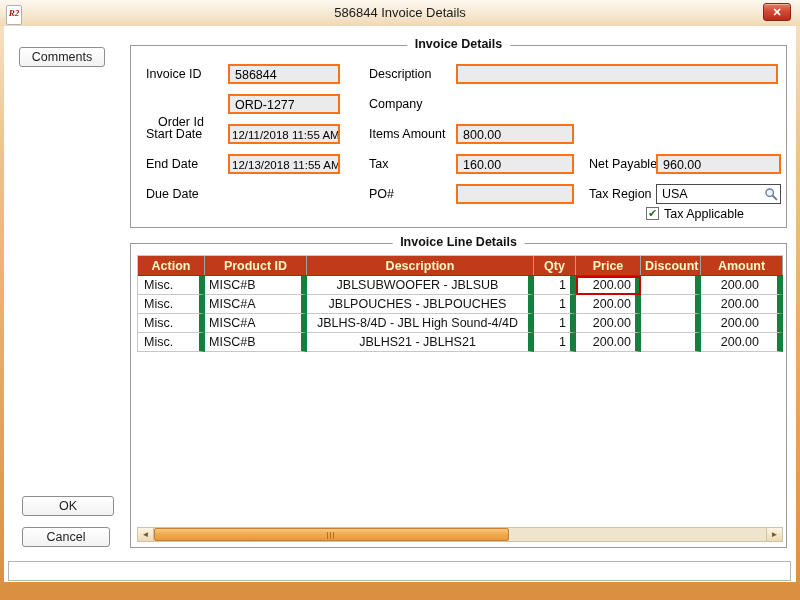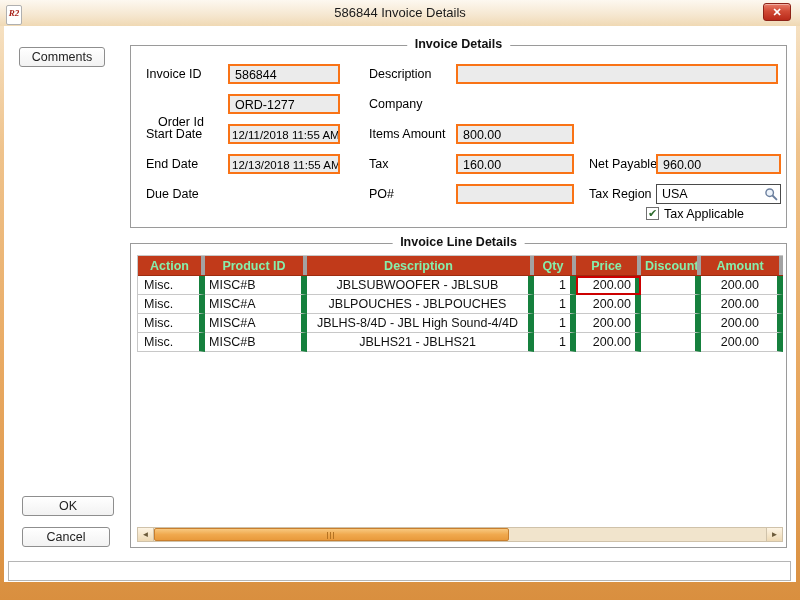--- a/index.html
+++ b/index.html
@@ -63,21 +63,21 @@
   .cb-check { font-size:11px; line-height:11px; color:#2e6b2e; display:block; margin-top:0px; }
   
   .tbl { position:absolute; border-left:1px solid #c8c8c8; border-top:1px solid #c8c8c8; }
   .tr { display:flex; height:19px; }
   .tr.head { height:20px; background:#c13a1a; border-bottom:1px solid #9e2c10; }
   .td, .th {
     border-right:6px solid #15803d; border-bottom:1px solid #c8c8c8;
     font-size:12.5px; line-height:18px; overflow:hidden; white-space:nowrap; padding:0 4px;
   }
   .th {
-    border-right:4px solid #a3a3a3; border-bottom:none; color:#86efac; font-weight:600;
+    border-right:1px solid #a3a3a3; border-bottom:none; color:#fef9c3; font-weight:600;
     text-align:center; line-height:20px;
   }
   .c0{width:67px} .c1{width:102px} .c2{width:227px} .c3{width:42px} .c4{width:65px} .c5{width:60px} .c6{width:82px}
   .al{text-align:left} .ac{text-align:center} .ar{text-align:right}
   .td.c0{padding-left:6px} .td.c6{padding-right:18px}
   .td.sel{ outline:2px solid #cc0000; outline-offset:-2px; }
   
   .scrollbar {
     position:absolute; height:15px; display:flex;
     border:1px solid #cbb globalization;

